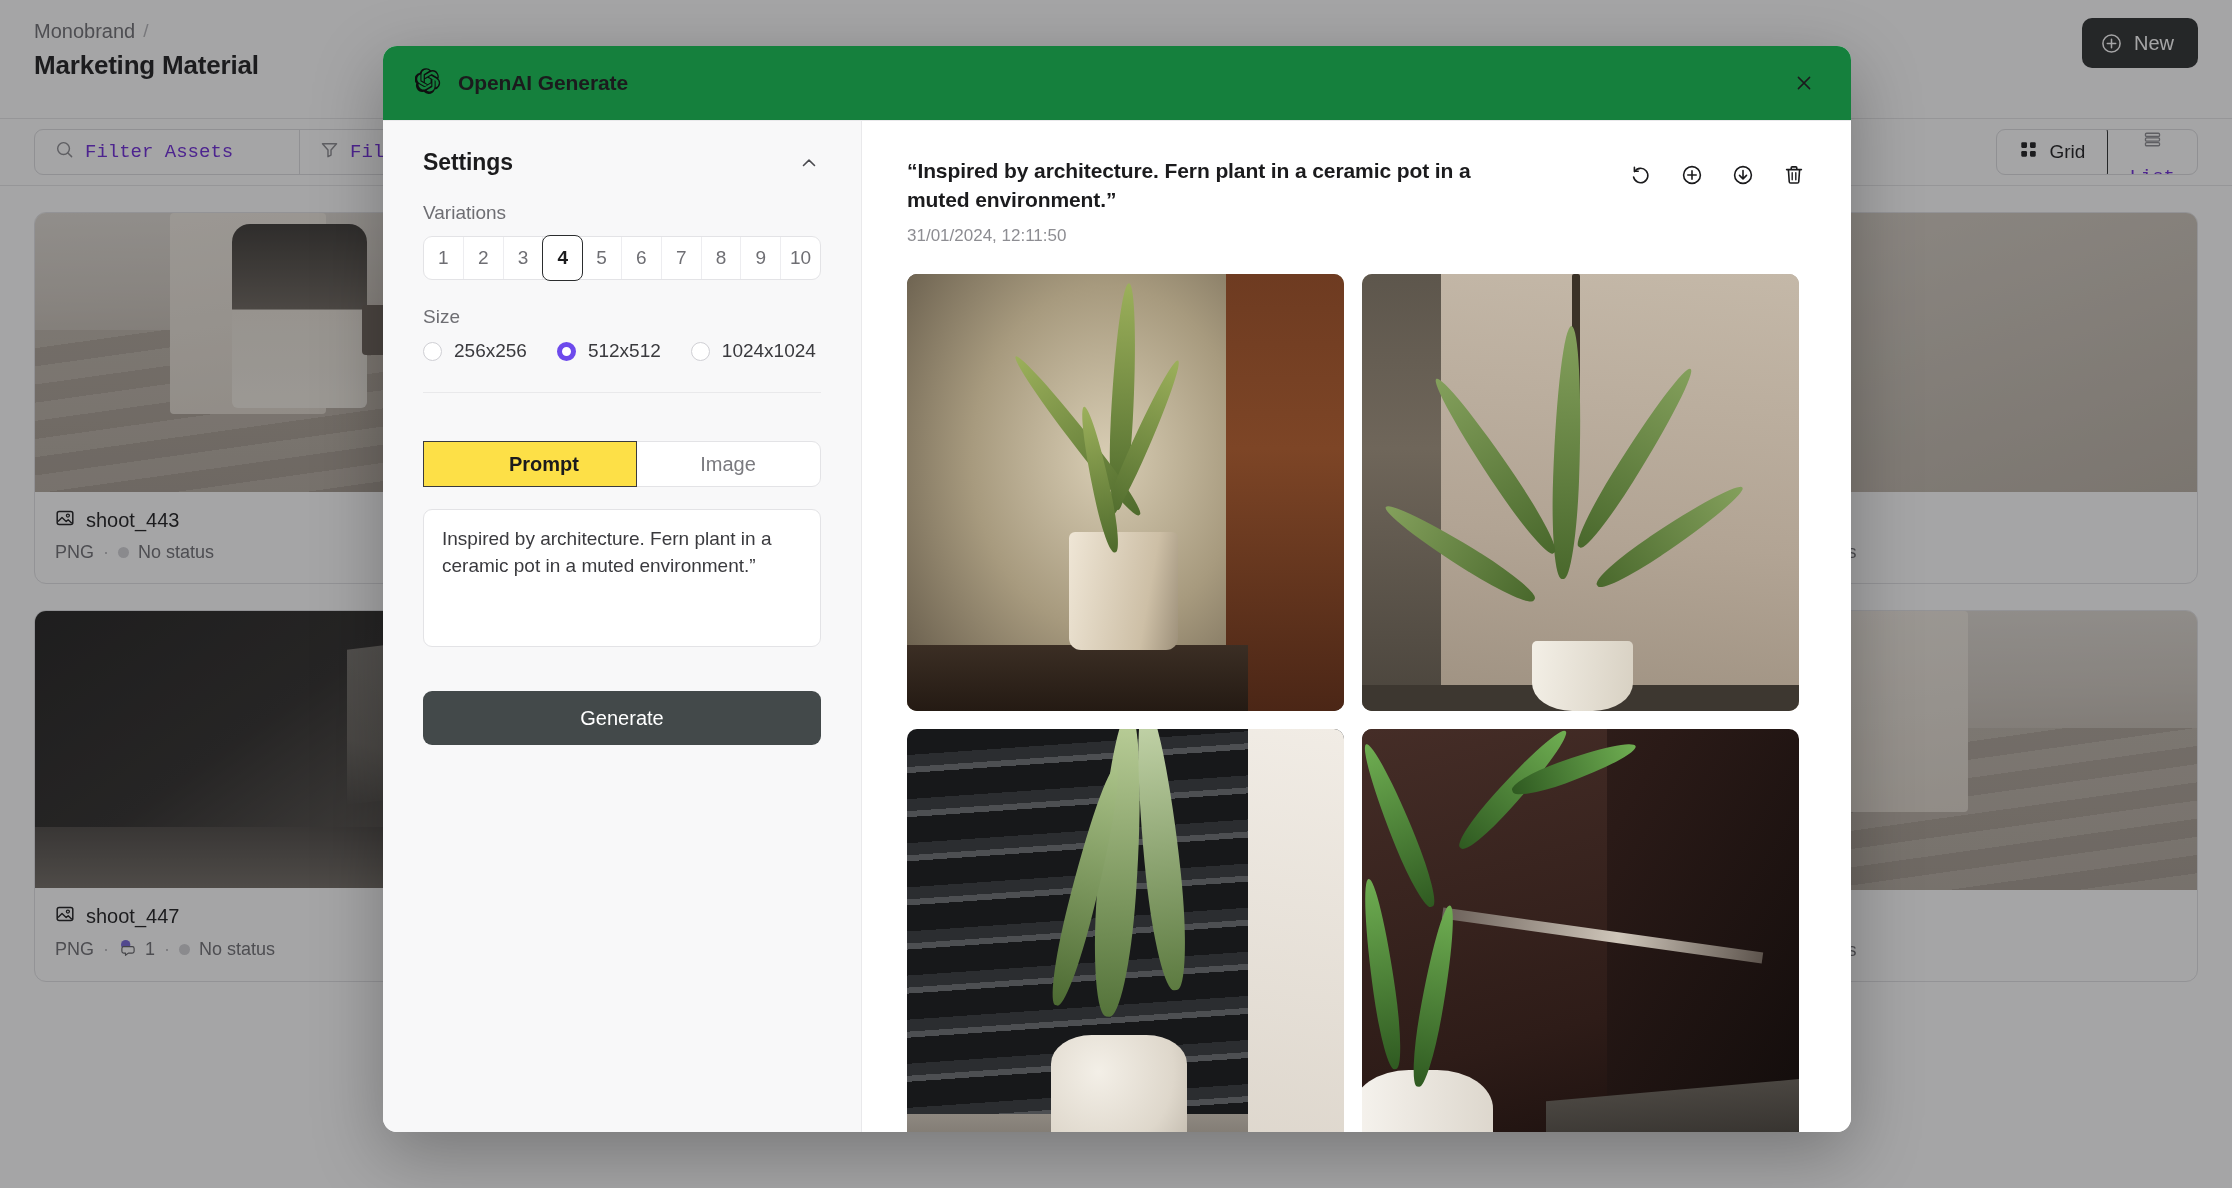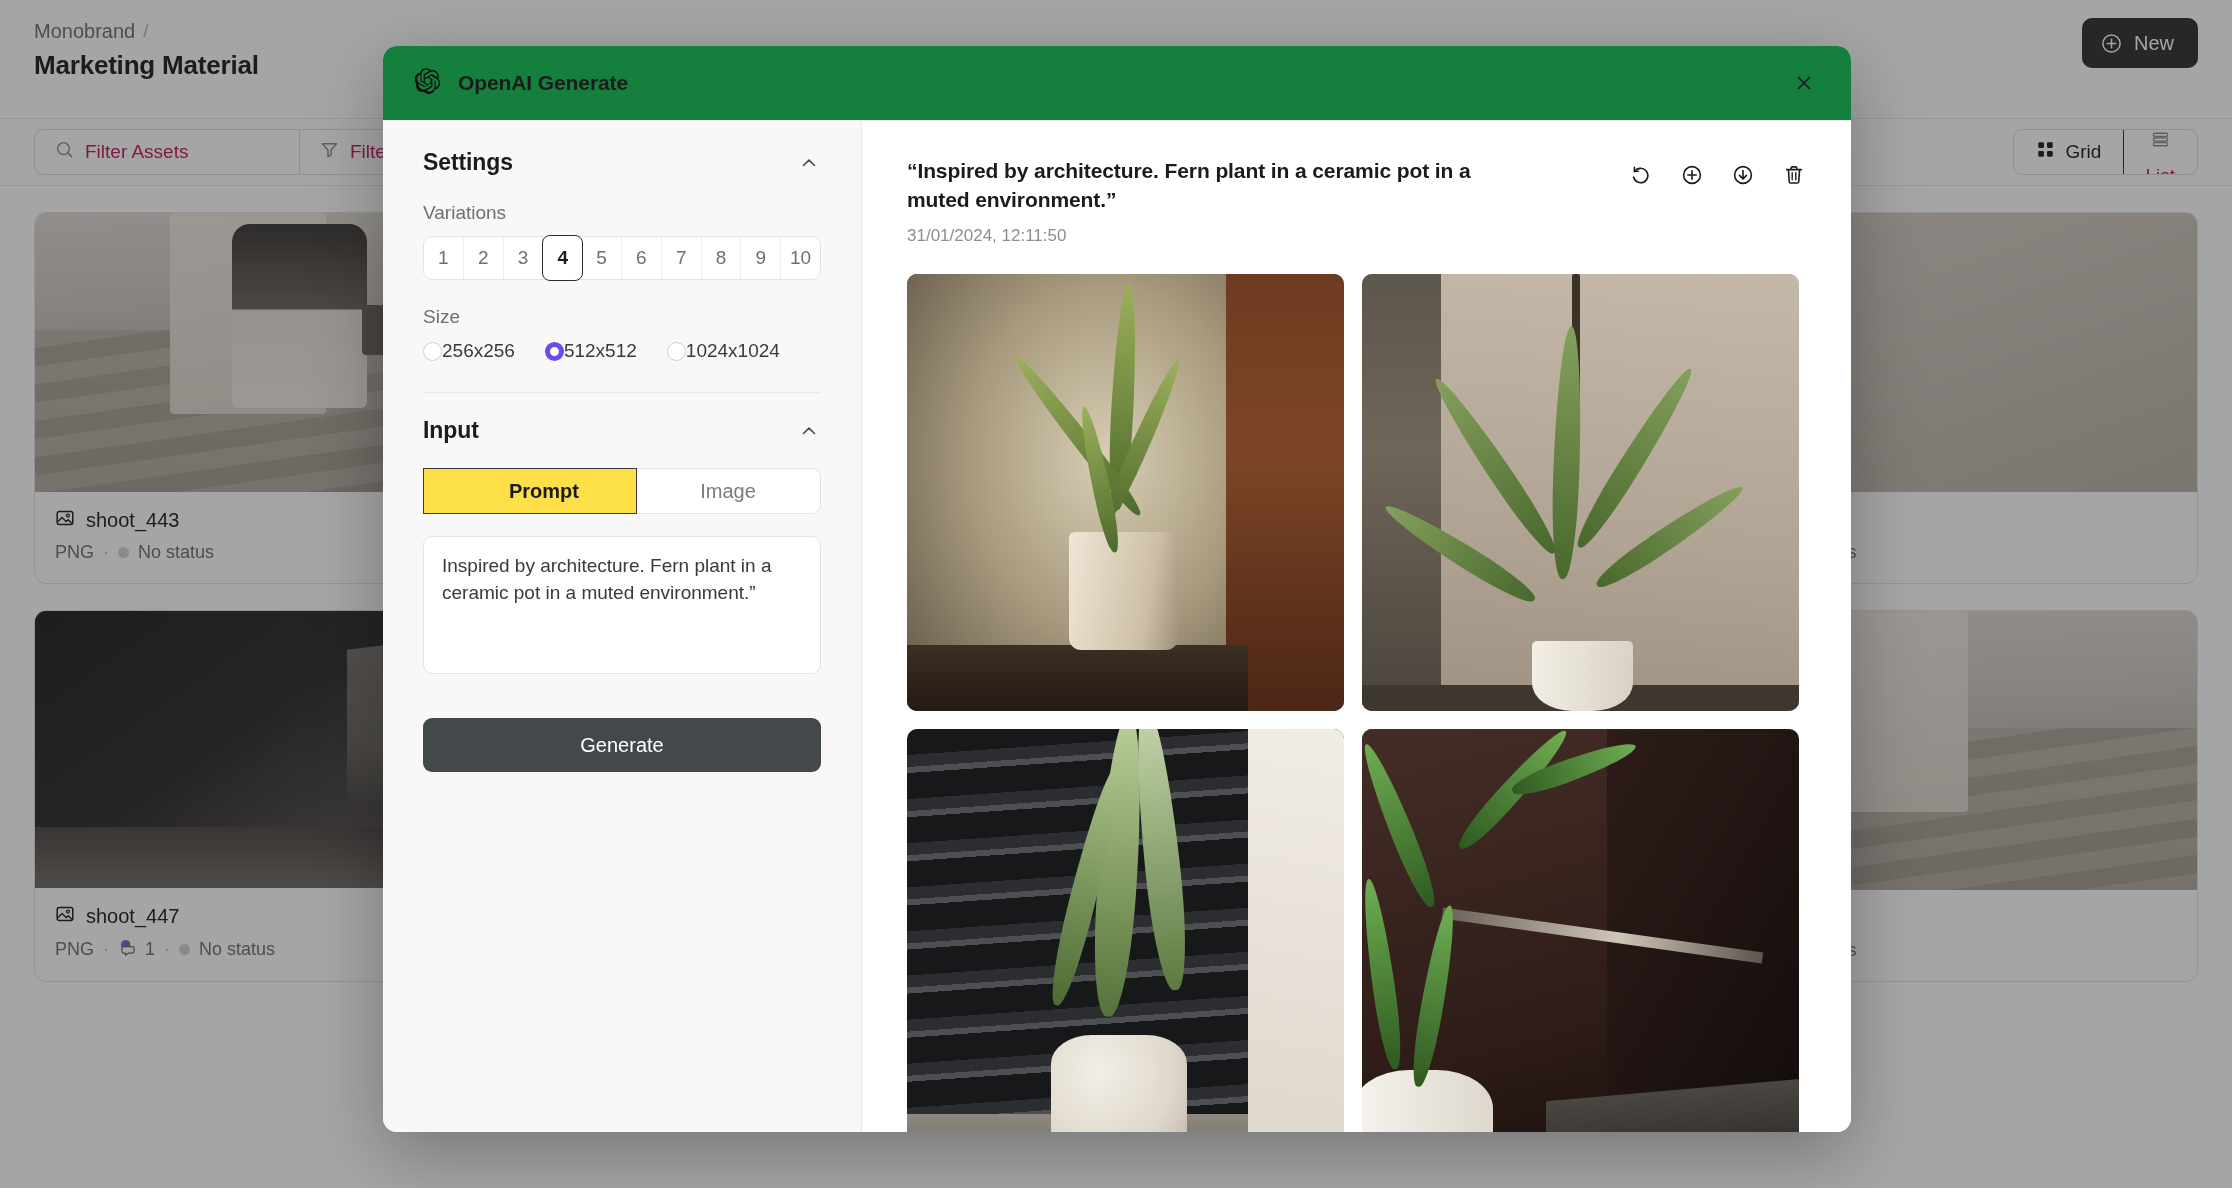--- a/index.html
+++ b/index.html
@@ -56,23 +56,23 @@
     position: relative;
   }
   .toolbar-group {
     display: flex; align-items: center;
     border: 1px solid #dcdcdf; border-radius: 9px;
     height: 46px; overflow: hidden;
   }
   .tb-cell {
     display: flex; align-items: center; gap: 11px;
     padding: 0 20px; height: 100%;
-    font-size: 19px; color: #be185d;
+    font-size: 19px; color: #6d28d9;
     border-right: 1px solid #dcdcdf;
-    cursor: pointer; white-space: nowrap;
+    cursor: pointer; white-space: nowrap; font-family: Liberation Mono, monospace;
   }
   .tb-cell:last-child { border-right: none; flex-direction: column; }
   .tb-cell.w-search { width: 265px; }
   .tb-cell.w-filters { width: 175px; }
   .tb-cell.w-sort { width: 230px; justify-content: space-between; }
 
   .view-group { margin-left: auto; }
   .view-group .tb-cell { border-right: none; padding: 0 22px; }
   .view-cell-active {
     border: 1.6px solid #2b2d2e; border-radius: 9px;
@@ -240,21 +240,21 @@
     cursor: pointer; position: relative;
   }
   .seg-v:last-child { border-right: none; }
   .seg-v.sel {
     background: #fff; color: #1b1b1d; font-weight: 600;
     border: 1.8px solid #2b2d2e; border-radius: 8px;
     margin: -2px -1px; z-index: 2;
   }
 
   .radio-row { display: flex; align-items: center; gap: 30px; margin-top: 4px; }
-  .radio-item { display: flex; align-items: center; gap: 0; cursor: pointer; }
+  .radio-item { display: flex; align-items: center; gap: 12px; cursor: pointer; }
   .radio-mark {
     width: 19px; height: 19px; border-radius: 50%;
     border: 1.8px solid #cfcfd4; background: #fff; flex: none;
   }
   .radio-item.sel .radio-mark {
     border: 5.5px solid #6d4aec;
   }
   .radio-label { font-size: 19px; color: #3a3a3e; }
 
   .tab-switch {
@@ -721,28 +721,20 @@
           <div class="radio-item">
             <span class="radio-mark"></span>
             <span class="radio-label">1024x1024</span>
           </div>
         </div>
 
         <div class="section-divider"></div>
       </div>
 
       <div class="section" style="padding-top:24px;">
-        <div class="section-head">
-          <span class="section-title">Input</span>
-          <span class="chevron">
-            <svg width="24" height="24" viewBox="0 0 24 24" fill="none">
-              <path d="M6.5 14.5L12 9.2l5.5 5.3" stroke="#4a4a4f" stroke-width="1.6" stroke-linecap="round" stroke-linejoin="round"></path>
-            </svg>
-          </span>
-        </div>
 
         <div style="height:20px;"></div>
         <div class="tab-switch">
           <div class="tab-sw sel">Prompt</div>
           <div class="tab-sw">Image</div>
         </div>
 
         <textarea class="prompt-box" style="">Inspired by architecture. Fern plant in a ceramic pot in a muted environment.”</textarea>
       </div>
 

